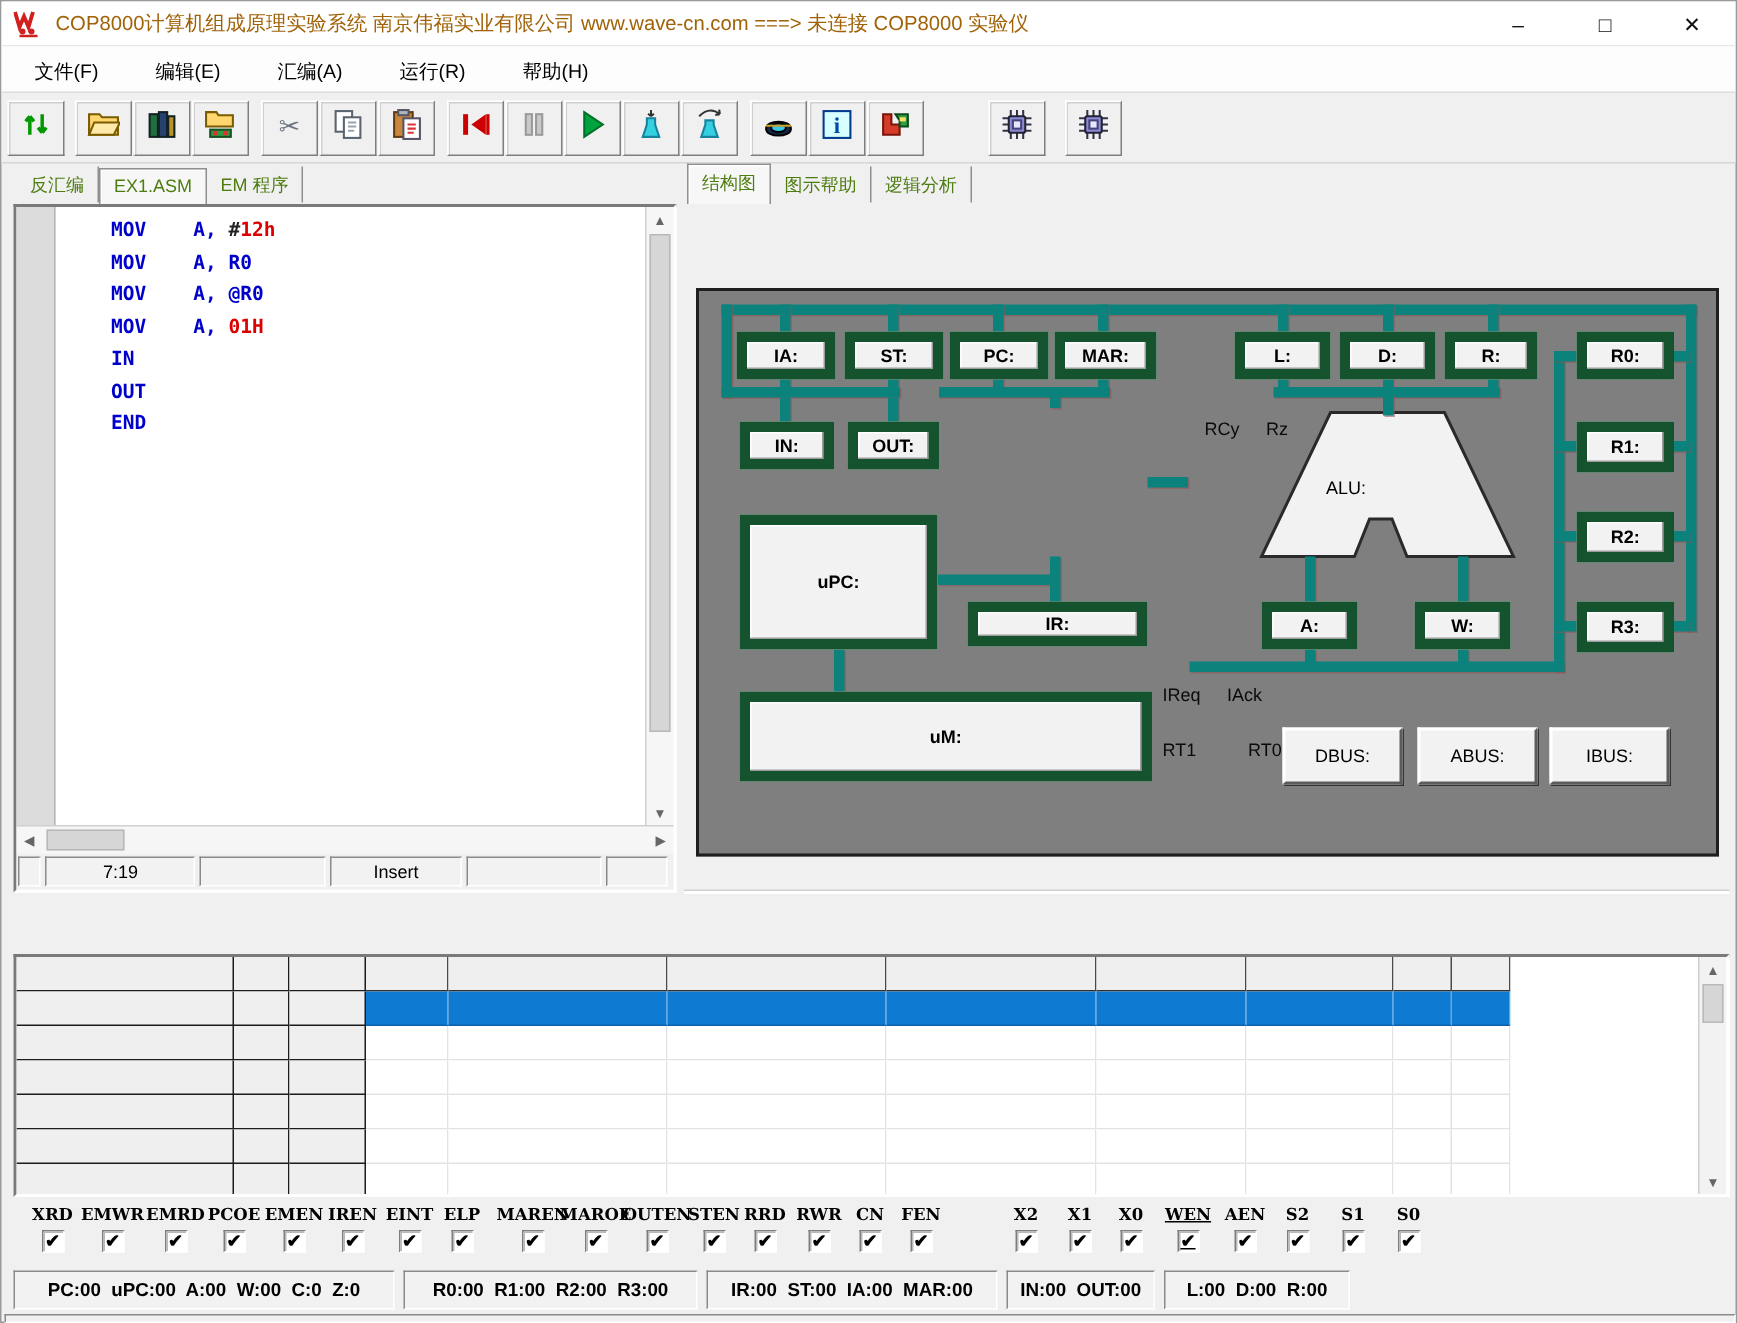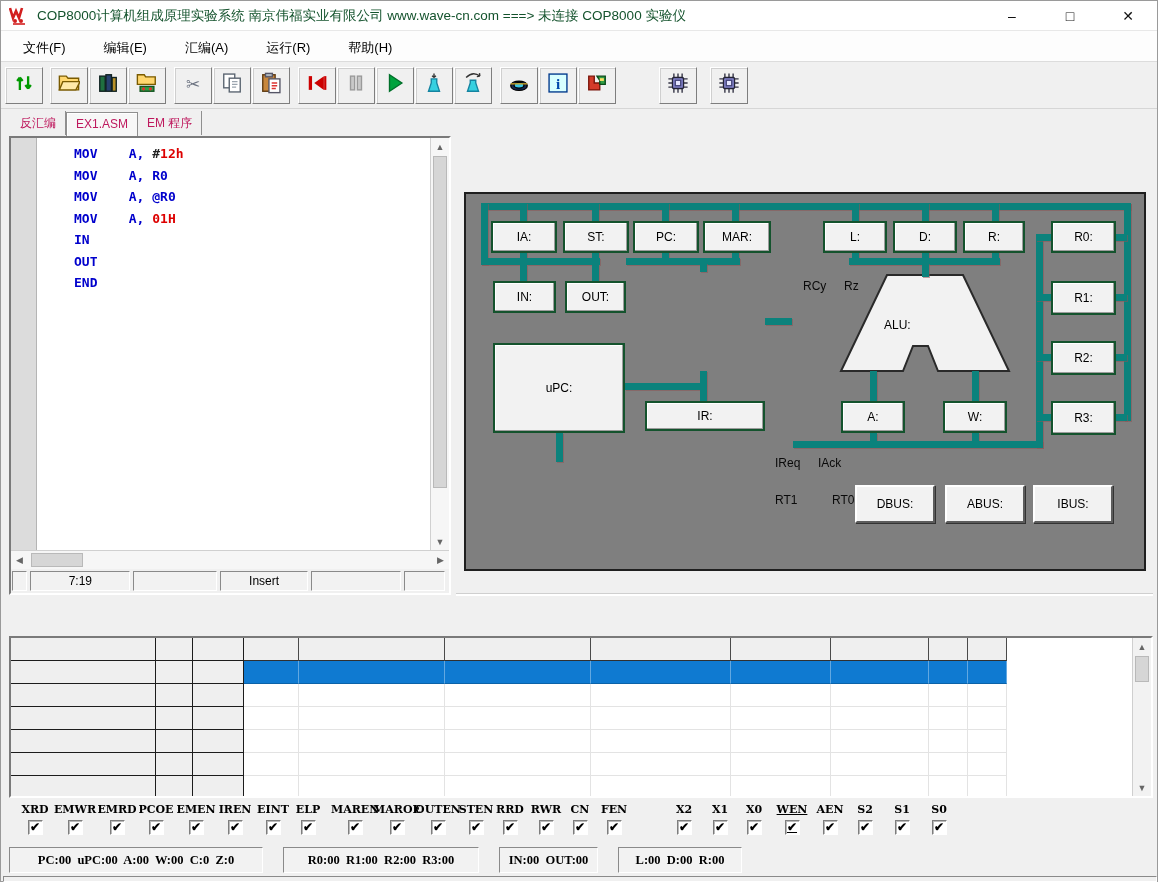--- a/index.html
+++ b/index.html
@@ -3,37 +3,37 @@
 <meta charset="utf-8">
 <style>
   * { margin:0; padding:0; box-sizing:border-box; }
   html,body { width:1158px; height:882px; }
   body { font-family:"Liberation Sans", sans-serif; background:#f0f0f0; position:relative; overflow:hidden; }
   #window { position:absolute; inset:0; border:1px solid #9a9a9a; background:#f0f0f0; }
 
   
   .titlebar { position:absolute; left:0; top:0; width:100%; height:30px; background:#fff; display:flex; align-items:center; padding-left:8px; border-bottom:1px solid #e8e8e8; }
   .logo { width:22px; height:20px; margin-right:6px; }
-  .title { font-size:13.5px; color:#14532d; white-space:nowrap; }
+  .title { font-size:13.5px; color:#a16207; white-space:nowrap; }
   .wincontrols { position:absolute; right:0; top:0; height:30px; display:flex; }
   .wincontrols span { width:58px; height:30px; display:flex; align-items:center; justify-content:center; font-size:14px; color:#111; cursor:default; }
 
   
   .menubar { position:absolute; left:0; top:30px; width:100%; height:31px; background:#fdfdfd; display:flex; align-items:flex-end; padding-left:10px; border-bottom:1px solid #dcdcdc; }
   .menuitem { font-size:13px; color:#000; padding:4px 12px; margin-right:14px; }
 
   
   .toolbar { position:absolute; left:0; top:61px; width:100%; height:47px; background:#f0f0f0; border-bottom:1px solid #d6d6d6; display:flex; align-items:center; padding-left:4px; }
   .tbtn { width:38px; height:37px; background:#f0f0f0; border:1px solid; border-color:#fff #7e7e7e #7e7e7e #fff; box-shadow:1px 1px 0 #cfcfcf inset; display:flex; align-items:center; justify-content:center; margin-right:1px; }
   .tbtn svg { width:22px; height:22px; }
   .tbtn .glyph { font-size:17px; line-height:1; }
 
   
   .tabs { display:flex; align-items:flex-end; height:25px; padding-left:2px; }
-  .tab { font-size:12px; color:#be185d; padding:4px 9px 3px 9px; border-right:1px solid #8f8f8f; margin-bottom:1px; white-space:nowrap; }
+  .tab { font-size:12px; color:#4d7c0f; padding:4px 9px 3px 9px; border-right:1px solid #8f8f8f; margin-bottom:1px; white-space:nowrap; }
   .tab.active { background:#f7f7f7; border:1px solid #8f8f8f; border-bottom:none; box-shadow:inset 1px 1px 0 #fff; margin-bottom:0; padding-bottom:5px; }
 
   
   .left-pane { position:absolute; left:8px; top:110px; width:442px; height:485px; }
   .editor-frame { position:absolute; left:0; top:25px; width:442px; height:459px; border:2px solid; border-color:#7a7a7a #fff #fff #7a7a7a; background:#fff; }
   .editor-body { position:absolute; left:0; top:0; right:0; height:412px; display:flex; }
   .gutter { width:26px; background:#dcdcdc; border-right:1px solid #b5b5b5; }
   .code { flex:1; padding:5px 0 0 37px; font-family:"DejaVu Sans Mono", monospace; font-size:13px; font-weight:bold; line-height:21.5px; white-space:pre; }
   .seg-k { color:#0000cc; } .seg-n { color:#dd0000; } .seg-p { color:#222; }
   .vscroll { width:19px; background:#f6f6f6; border-left:1px solid #d0d0d0; position:relative; }
@@ -43,21 +43,21 @@
   .hs-arrow { position:absolute; top:0; height:100%; width:17px; color:#666; font-size:9px; display:flex; align-items:center; justify-content:center; }
   .hs-thumb { position:absolute; top:2px; height:14px; left:20px; width:52px; background:#d6d6d6; border:1px solid #b9b9b9; }
   .editor-status { position:absolute; left:0; bottom:0; width:100%; height:24px; background:#f0f0f0; display:flex; align-items:stretch; padding:2px 1px; }
   .es-cell { border:1px solid; border-color:#8a8a8a #fff #fff #8a8a8a; background:#f2f2f2; margin-right:3px; font-size:12px; display:flex; align-items:center; justify-content:center; color:#000; }
 
   
   .right-pane { position:absolute; left:455px; top:110px; width:697px; height:485px; }
   .diagram-wrap { position:absolute; left:0; top:25px; width:697px; height:460px; border-bottom:2px solid #fff; box-shadow:0 -1px 0 #cfcfcf inset; }
   .diagram { position:absolute; left:8px; top:56px; width:682px; height:379px; background:#7f7f7f; border:2px solid #1f1f1f; }
   .bus { position:absolute; background:#0b827c; box-shadow:1px 1px 0 rgba(140,85,85,.55); }
-  .dbox { position:absolute; background:#f2f2f2; border:2px solid #14532d; box-shadow:inset -1px -1px 0 #9c9c9c, inset 1px 1px 0 #fff; display:flex; align-items:center; justify-content:center; font-size:12px; color:#000; }
+  .dbox { position:absolute; background:#f2f2f2; border:7px solid #14532d; box-shadow:inset -1px -1px 0 #9c9c9c, inset 1px 1px 0 #fff; display:flex; align-items:center; justify-content:center; font-size:12px; color:#000;font-weight:bold; }
   .dlabel { position:absolute; font-size:12px; color:#0a0a0a; white-space:nowrap; }
   .dbtn { position:absolute; width:80px; height:38px; background:#f2f2f2; border:2px solid; border-color:#fff #5c5c5c #5c5c5c #fff; display:flex; align-items:center; justify-content:center; font-size:12px; color:#000; box-shadow:1px 1px 0 #333; }
   .alu-svg { position:absolute; left:0; top:0; width:682px; height:379px; pointer-events:none; }
   .alu-label { position:absolute; left:418px; top:124px; font-size:12px; color:#000; }
 
   
   .trace-tabs { position:absolute; left:8px; top:603px; }
   .grid-frame { position:absolute; left:8px; top:635px; width:1144px; height:162px; border:2px solid; border-color:#7a7a7a #fff #fff #7a7a7a; background:#fff; overflow:hidden; }
   .grow { display:flex; height:23px; }
   .fc { background:#efefef; border-right:1px solid #1c1c1c; border-bottom:1px solid #1c1c1c; }
@@ -68,21 +68,21 @@
   .grid-vscroll { position:absolute; right:0; top:0; width:19px; height:100%; background:#f2f2f2; border-left:1px solid #cfcfcf; }
 
   
   .signals { position:absolute; left:8px; top:800px; width:1144px; height:44px; }
   .sig { position:absolute; top:2px; text-align:center; }
   .sig-label { font-family:"DejaVu Serif", serif; font-weight:bold; font-size:11px; color:#000; line-height:14px; white-space:nowrap; }
   .sig-box { width:15px; height:15px; margin:3px auto 0; background:#fff; border:1px solid; border-color:#7d7d7d #fff #fff #7d7d7d; box-shadow:inset 1px 1px 0 #b9b9b9; font-size:12px; line-height:13px; color:#000; font-weight:bold; }
 
   
   .statusbar { position:absolute; left:8px; top:846px; width:1144px; height:26px; display:flex; }
-  .sp { border:1px solid; border-color:#8a8a8a #fff #fff #8a8a8a; background:#f2f2f2; margin-right:20px; font-family:Liberation Serif, serif; font-weight:bold; font-size:12.5px; display:flex; align-items:center; justify-content:center; white-space:pre; color:#000; }
+  .sp { border:1px solid; border-color:#8a8a8a #fff #fff #8a8a8a; background:#f2f2f2; margin-right:6px; font-family:Liberation Sans, sans-serif; font-weight:bold; font-size:12.5px; display:flex; align-items:center; justify-content:center; white-space:pre; color:#000; }
   .bottomstrip { position:absolute; left:2px; top:875px; width:1154px; height:6px; border:1px solid; border-color:#8a8a8a #fff #fff #8a8a8a; background:#f0f0f0; }
 </style>
 </head>
 <body>
 
 <div id="window">
 
   <div class="titlebar">
     <span class="logo">
       <svg viewBox="0 0 22 20">
@@ -245,20 +245,25 @@
           <div class="es-cell" style="width: 106px;">7:19</div>
           <div class="es-cell" style="width: 88px;"></div>
           <div class="es-cell" style="width: 94px;">Insert</div>
           <div class="es-cell" style="width: 95px;"></div>
           <div class="es-cell" style="width: 43px;"></div>
         </div>
     </div>
   </div>
 
   <div class="right-pane">
+    <div class="tabs" id="diagram-tabs">
+        <span class="tab active">结构图</span>
+        <span class="tab">图示帮助</span>
+        <span class="tab">逻辑分析</span>
+      </div>
     <div class="diagram-wrap">
       <div class="diagram" id="diagram">
         <svg class="alu-svg" viewBox="0 0 682 379">
           <polygon points="421,81 497,81 543,177 472,177 462,152 447,152 437,177 375,177" fill="#f2f2f2" stroke="#2a2a2a" stroke-width="2"></polygon>
         </svg>
         <div class="alu-label">ALU:</div>
       <div class="bus" style="left: 15px; top: 9px; width: 650px; height: 7px; background: rgb(11, 130, 124);"></div>
           <div class="bus" style="left: 54px; top: 9px; width: 7px; height: 22px; background: rgb(11, 130, 124);"></div>
           <div class="bus" style="left: 126px; top: 9px; width: 7px; height: 22px; background: rgb(11, 130, 124);"></div>
           <div class="bus" style="left: 196px; top: 9px; width: 7px; height: 22px; background: rgb(11, 130, 124);"></div>
@@ -308,20 +313,21 @@
           <div class="dbox" style="left: 427px; top: 27px; width: 64px; height: 32px;">D:</div>
           <div class="dbox" style="left: 497px; top: 27px; width: 62px; height: 32px;">R:</div>
           <div class="dbox" style="left: 585px; top: 27px; width: 65px; height: 32px;">R0:</div>
           <div class="dbox" style="left: 585px; top: 87px; width: 65px; height: 34px;">R1:</div>
           <div class="dbox" style="left: 585px; top: 147px; width: 65px; height: 34px;">R2:</div>
           <div class="dbox" style="left: 585px; top: 207px; width: 65px; height: 34px;">R3:</div>
           <div class="dbox" style="left: 27px; top: 87px; width: 63px; height: 32px;">IN:</div>
           <div class="dbox" style="left: 99px; top: 87px; width: 61px; height: 32px;">OUT:</div>
           <div class="dbox" style="left: 27px; top: 149px; width: 132px; height: 90px;">uPC:</div>
           <div class="dbox" style="left: 179px; top: 207px; width: 120px; height: 30px;">IR:</div>
+          <div class="dbox" style="left: 27px; top: 267px; width: 275px; height: 60px;">uM:</div>
           <div class="dbox" style="left: 375px; top: 207px; width: 64px; height: 32px;">A:</div>
           <div class="dbox" style="left: 477px; top: 207px; width: 64px; height: 32px;">W:</div>
           <div class="dlabel" style="left: 337px; top: 85px;">RCy</div>
           <div class="dlabel" style="left: 378px; top: 85px;">Rz</div>
           <div class="dlabel" style="left: 309px; top: 262px;">IReq</div>
           <div class="dlabel" style="left: 352px; top: 262px;">IAck</div>
           <div class="dlabel" style="left: 309px; top: 299px;">RT1</div>
           <div class="dlabel" style="left: 366px; top: 299px;">RT0</div>
           <div class="dbtn" style="left: 389px; top: 291px;">DBUS:</div>
           <div class="dbtn" style="left: 479px; top: 291px;">ABUS:</div>
@@ -534,19 +540,20 @@
       </div>
       <div class="sig" style="left: 913px; width: 34px;">
         <div class="sig-label">S0</div>
         <div class="sig-box">✔</div>
       </div>
     </div>
 
   <div class="statusbar" id="statusbar">
       <div class="sp" style="width: 254px;">PC:00  uPC:00  A:00  W:00  C:0  Z:0</div>
       <div class="sp" style="width: 196px;">R0:00  R1:00  R2:00  R3:00</div>
+      <div class="sp" style="width: 194px;">IR:00  ST:00  IA:00  MAR:00</div>
       <div class="sp" style="width: 99px;">IN:00  OUT:00</div>
       <div class="sp" style="width: 124px;">L:00  D:00  R:00</div>
     </div>
 
   <div class="bottomstrip"></div>
 
 </div>
 
 </body></html>

